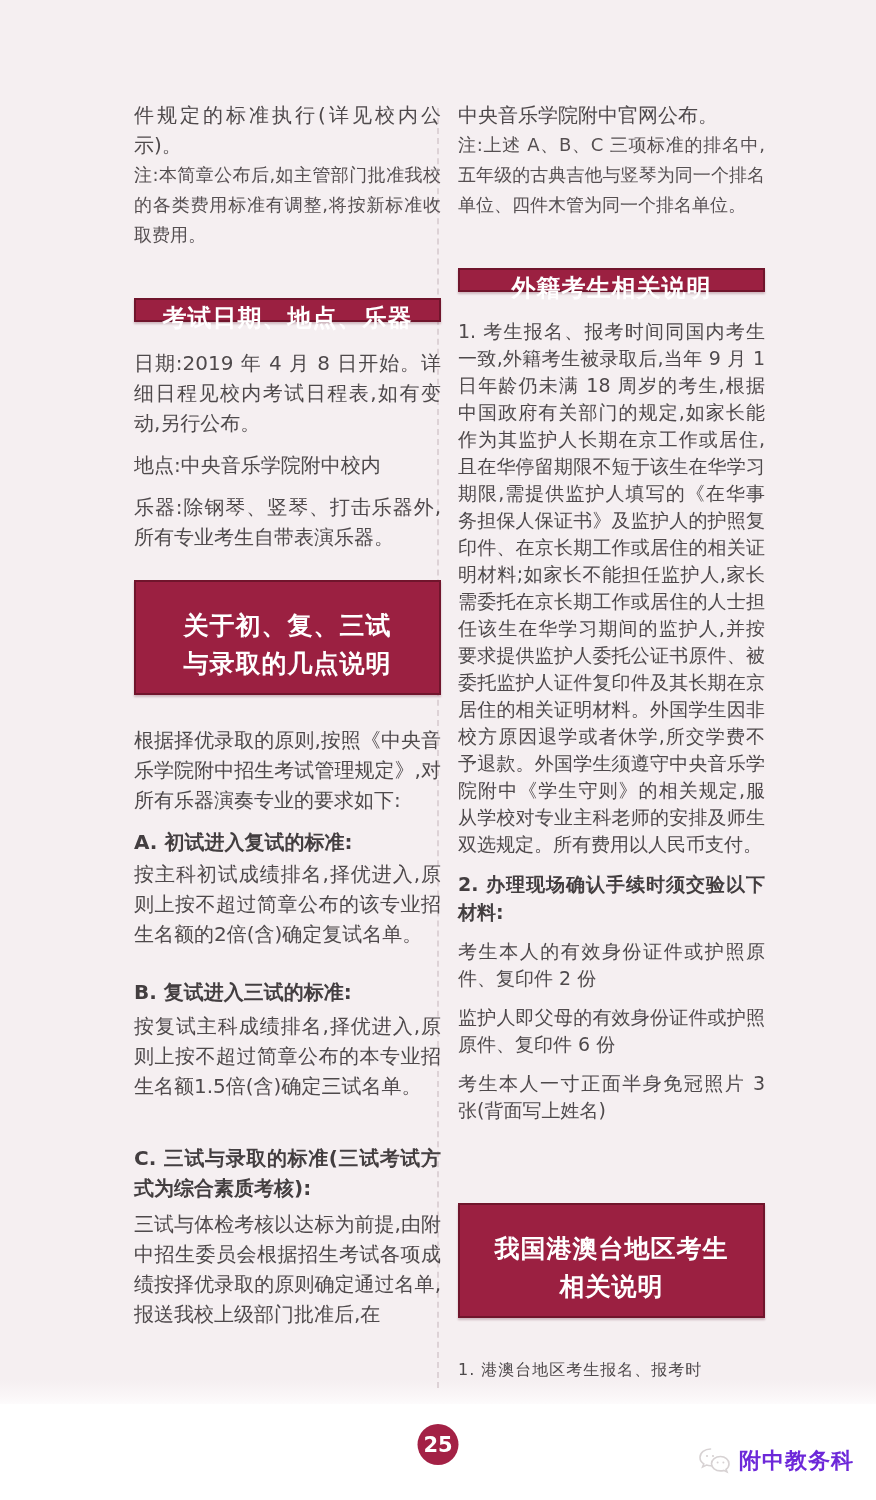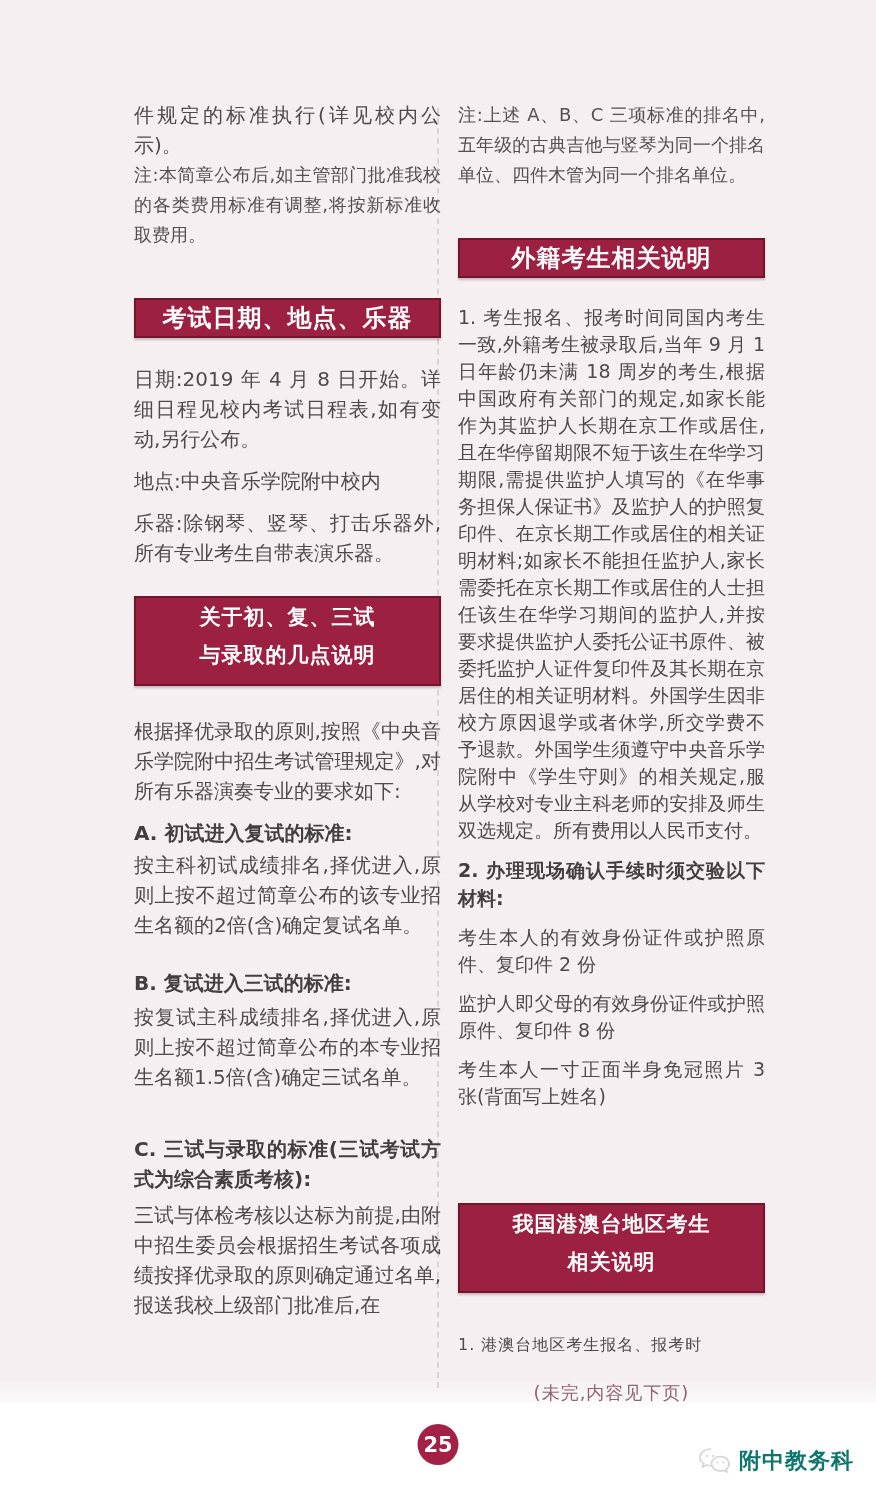--- a/index.html
+++ b/index.html
@@ -30,25 +30,25 @@
   .banner{
     background:#9b2041;
     border:2px solid #70152c;
     color:#ffffff;
     font-weight:bold;
     text-align:center;
     box-sizing:border-box;
     box-shadow:0 2px 2px rgba(90,20,40,0.25);
   }
   .banner-single{
-    height:40px;font-size:24px;line-height:36px;
+    height:24px;font-size:24px;line-height:36px;
     letter-spacing:1px;
   }
   .banner-double{
-    padding:0 0 10px 0;font-size:21px;line-height:38px;letter-spacing:1px;
+    padding:25px 0 10px 0;font-size:25px;line-height:38px;letter-spacing:1px;
   }
   .banner .line{display:block;}
   
   .l-note{margin-top:0;}
   .l-banner1{margin-top:48px;}
   .l-date{margin-top:26px;}
   .l-loc{margin-top:12px;}
   .l-addr{margin-top:12px;}
   .l-inst{margin-top:12px;}
   .l-banner2{margin-top:28px;}
@@ -78,21 +78,21 @@
   .page-badge{
     position:absolute;left:50%;top:20px;transform:translateX(-50%);
     width:41px;height:41px;border-radius:50%;
     background:#a32145;color:#fff;
     font-size:21px;font-weight:bold;
     display:flex;align-items:center;justify-content:center;
   }
   .watermark{
     position:absolute;right:22px;top:42px;
     display:flex;align-items:center;gap:7px;
-    color:#0f766e;font-size:22px;font-weight:bold;letter-spacing:1px;text-align:center;
+    color:#6d28d9;font-size:22px;font-weight:bold;letter-spacing:1px;text-align:center;
   }
   .watermark svg{display:block;}
 </style>
 </head>
 <body>
 
 <div class="page">
   <div class="content">
     <div class="divider"></div>
 
@@ -117,29 +117,30 @@
       <p class="para l-a-body">按主科初试成绩排名,择优进入,原则上按不超过简章公布的该专业招生名额的2倍(含)确定复试名单。</p>
 
       <p class="para bold l-b-title">B. 复试进入三试的标准:</p>
       <p class="para l-b-body">按复试主科成绩排名,择优进入,原则上按不超过简章公布的本专业招生名额1.5倍(含)确定三试名单。</p>
 
       <p class="para bold l-c-title">C. 三试与录取的标准(三试考试方式为综合素质考核):</p>
       <p class="para l-c-body">三试与体检考核以达标为前提,由附中招生委员会根据招生考试各项成绩按择优录取的原则确定通过名单,报送我校上级部门批准后,在</p>
     </div>
 
     <div class="col col-right">
+      <p class="para">中央音乐学院附中官网公布。</p>
       <p class="note">注:上述 A、B、C 三项标准的排名中,五年级的古典吉他与竖琴为同一个排名单位、四件木管为同一个排名单位。</p>
 
       <div class="banner banner-single r-banner1">外籍考生相关说明</div>
 
       <p class="para-tight r-item1">1. 考生报名、报考时间同国内考生一致,外籍考生被录取后,当年 9 月 1 日年龄仍未满 18 周岁的考生,根据中国政府有关部门的规定,如家长能作为其监护人长期在京工作或居住,且在华停留期限不短于该生在华学习期限,需提供监护人填写的《在华事务担保人保证书》及监护人的护照复印件、在京长期工作或居住的相关证明材料;如家长不能担任监护人,家长需委托在京长期工作或居住的人士担任该生在华学习期间的监护人,并按要求提供监护人委托公证书原件、被委托监护人证件复印件及其长期在京居住的相关证明材料。外国学生因非校方原因退学或者休学,所交学费不予退款。外国学生须遵守中央音乐学院附中《学生守则》的相关规定,服从学校对专业主科老师的安排及师生双选规定。所有费用以人民币支付。</p>
 
       <p class="para-tight bold r-item2-title">2. 办理现场确认手续时须交验以下材料:</p>
       <p class="para-tight r-mat">考生本人的有效身份证件或护照原件、复印件 2 份</p>
-      <p class="para-tight r-mat">监护人即父母的有效身份证件或护照原件、复印件 8 份</p>
+      <p class="para-tight r-mat">监护人即父母的有效身份证件或护照原件、复印件 6 份</p>
       <p class="para-tight r-mat">考生本人一寸正面半身免冠照片 3 张(背面写上姓名)</p>
 
       <div class="r-bottom">
         <div class="banner banner-double">
           <span class="line">我国港澳台地区考生</span>
           <span class="line">相关说明</span>
         </div>
         <p class="para-tight r-hmt">1. 港澳台地区考生报名、报考时</p>
         <p class="r-cont">(未完,内容见下页)</p>
       </div>

